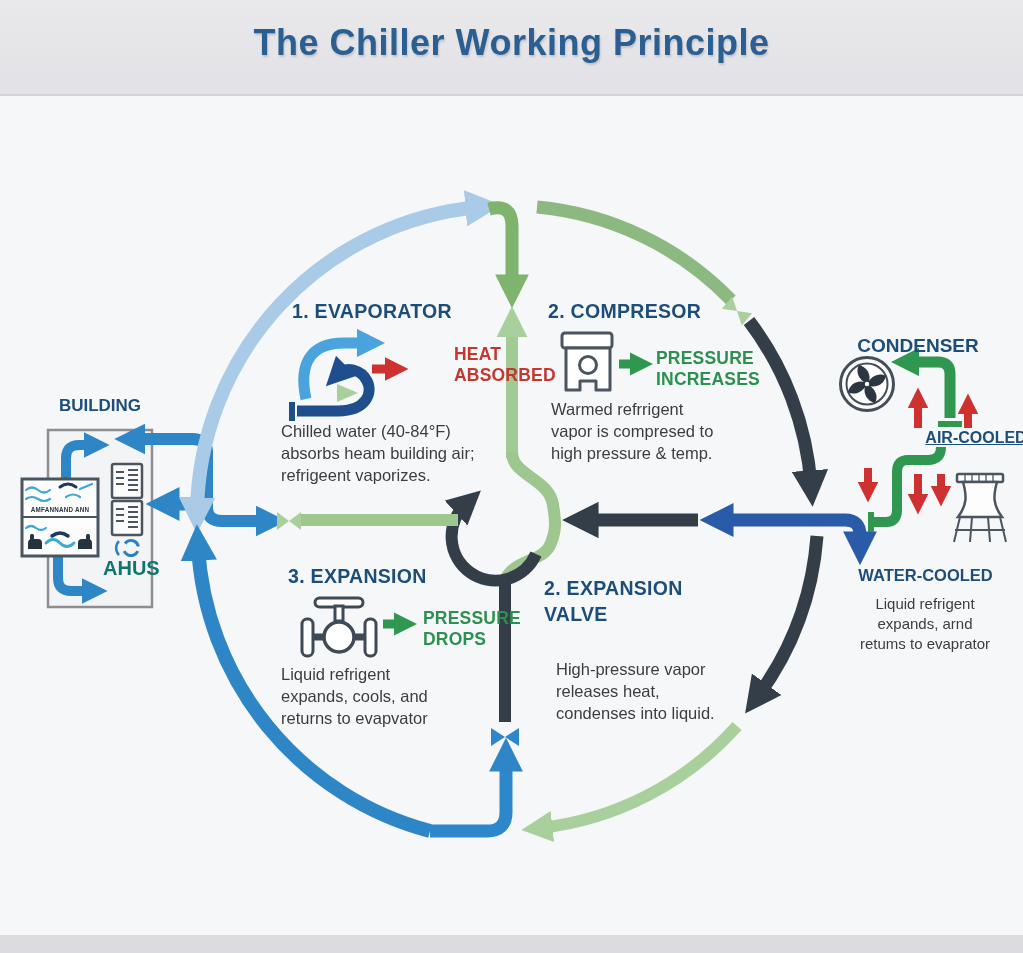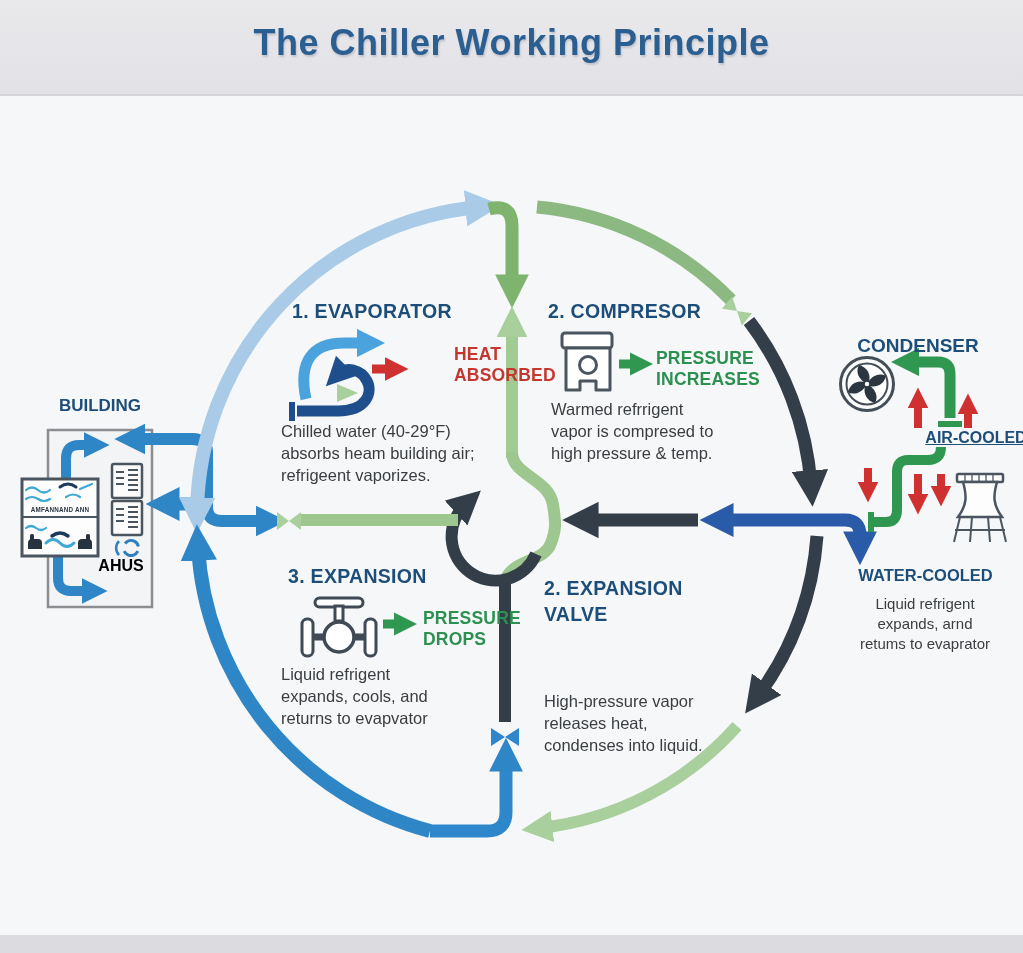--- a/index.html
+++ b/index.html
@@ -211,46 +211,46 @@
     <path d="M 383 624 L 403 624" fill="none" stroke="#2f9750" stroke-width="9" marker-end="url(#m-vg)"></path>
   </svg>
 
   <div id="header" class="abs">
     <div id="title">The Chiller Working Principle</div>
   </div>
   <div id="footerband" class="abs"></div>
 
   <div class="abs side-h" style="left:47px;top:396px;width:106px;font-size:17px;">BUILDING</div>
   <div class="abs ctr" style="left:23px;top:506px;width:74px;font-size:6.3px;font-weight:bold;color:#2a3540;letter-spacing:.2px;">AMFANNAND ANN</div>
-  <div class="abs ctr" style="left:93px;top:557px;width:56px;font-size:16px;font-weight:bold;color:#000000;">AHUS</div>
+  <div class="abs ctr" style="left:103px;top:557px;width:56px;font-size:20px;font-weight:bold;color:#0f766e;">AHUS</div>
 
   <div class="abs h" style="left:292px;top:299px;">1. EVAPORATOR</div>
   <div class="abs fx fx-red" style="left:414px;top:344px;margin-left:40px;">HEAT
 ABSORBED</div>
-  <div class="abs desc" style="left:281px;top:421px;">Chilled water (40-29°F)
+  <div class="abs desc" style="left:281px;top:421px;">Chilled water (40-84°F)
 absorbs heam building air;
 refrigeent vaporizes.</div>
 
   <div class="abs h" style="left:548px;top:299px;">2. COMPRESOR</div>
   <div class="abs fx fx-green" style="left:656px;top:348px;">PRESSURE
 INCREASES</div>
   <div class="abs desc" style="left:551px;top:399px;">Warmed refrrigent
 vapor is compresed to
 high pressure &amp; temp.</div>
 
   <div class="abs h" style="left:288px;top:564px;">3. EXPANSION</div>
   <div class="abs fx fx-green" style="left:423px;top:608px;">PRESSURE
 DROPS</div>
   <div class="abs desc" style="left:281px;top:664px;">Liquid refrigent
 expands, cools, and
 returns to evapvator</div>
 
   <div class="abs h" style="left:544px;top:576px;">2. EXPANSION
 VALVE</div>
-  <div class="abs desc" style="left:544px;top:659px;margin-top:32px;">High-pressure vapor
+  <div class="abs desc" style="left:556px;top:659px;">High-pressure vapor
 releases heat,
 condenses into liquid.</div>
 
   <div class="abs side-h" style="left:843px;top:335px;width:150px;font-size:19px;">CONDENSER</div>
   <div class="abs side-h" style="left:901px;top:429px;width:150px;font-size:16px;text-decoration:underline;">AIR-COOLED</div>
   <div class="abs side-h" style="left:848px;top:566px;width:155px;font-size:16.5px;">WATER-COOLED</div>
   <div class="abs desc ctr" style="left:845px;top:594px;width:160px;font-size:15px;">Liquid refrigent
 expands, arnd
 retums to evaprator</div>
 

